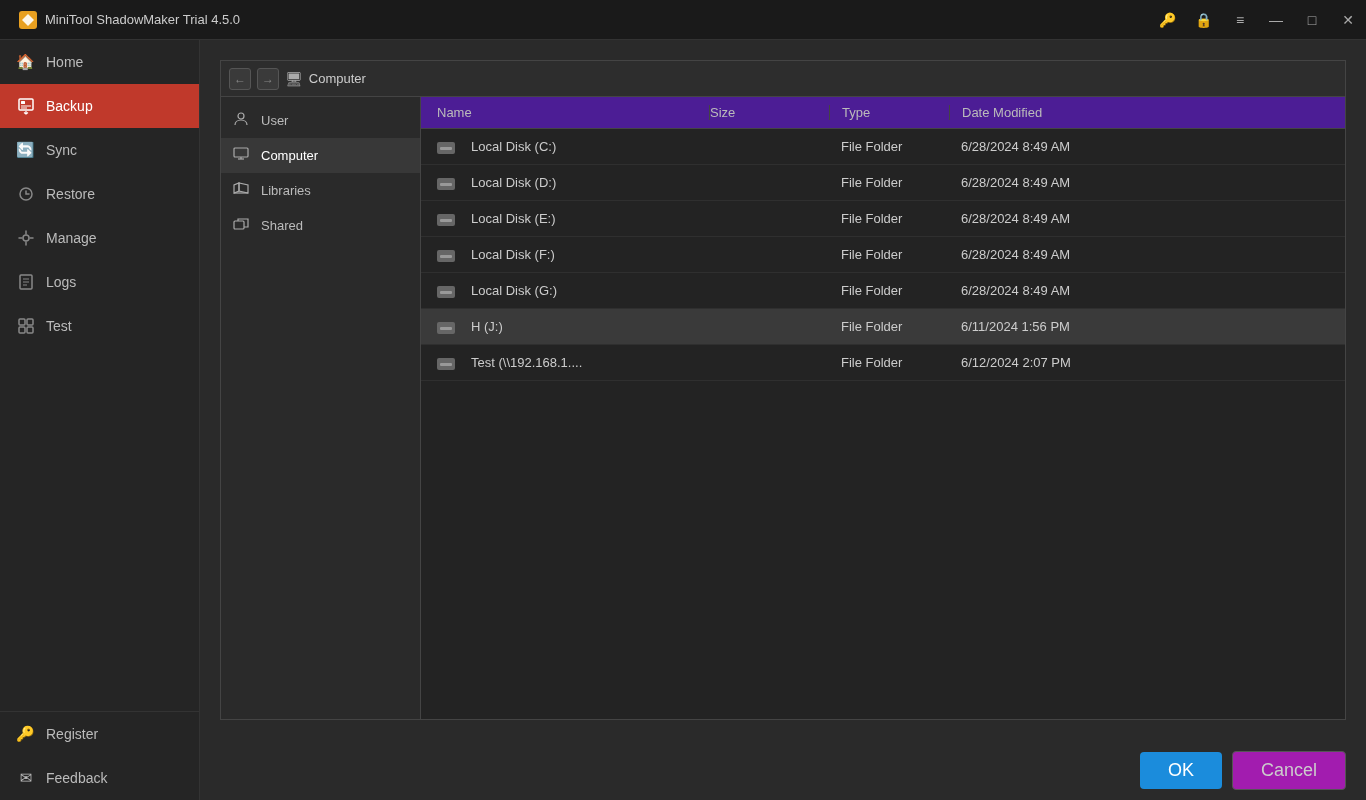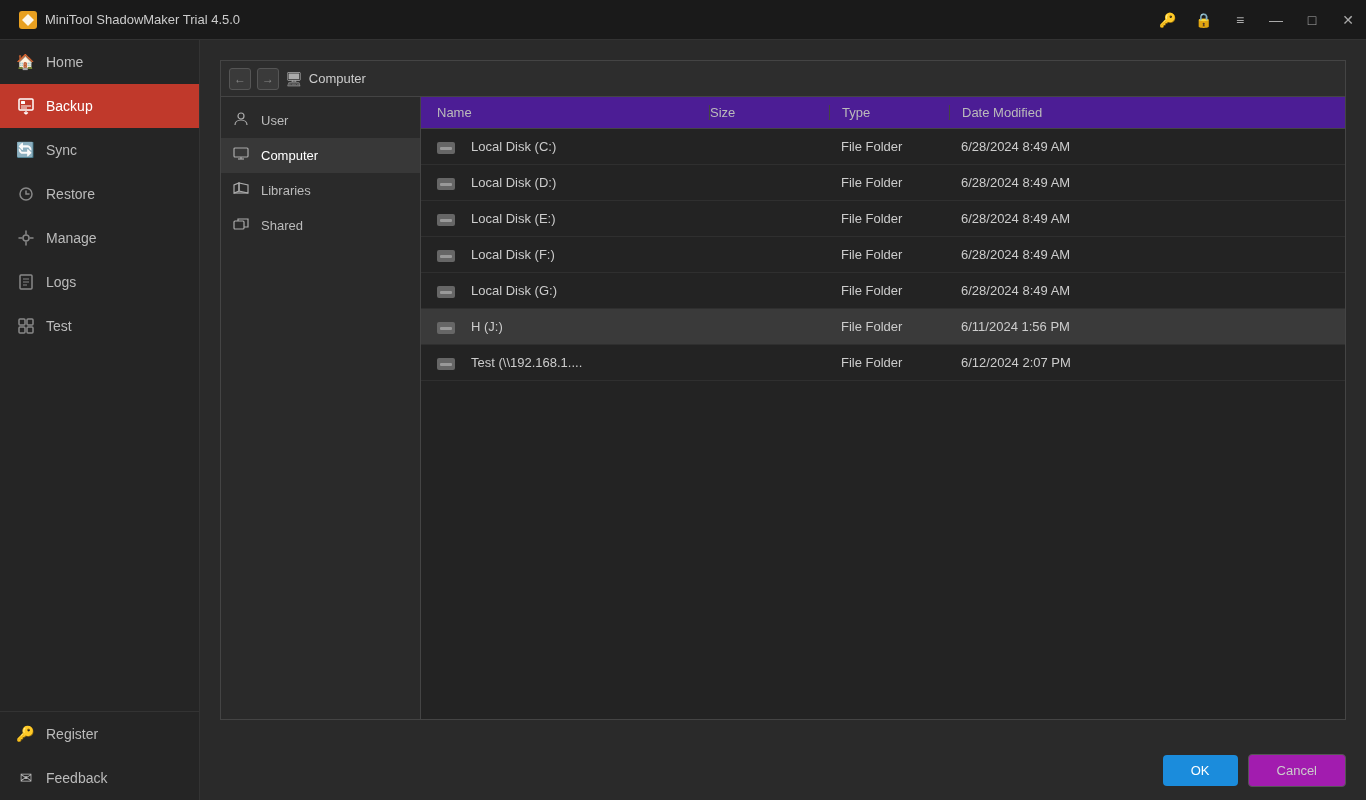--- a/index.html
+++ b/index.html
@@ -249,21 +249,21 @@
       display: flex;
       align-items: center;
       justify-content: flex-end;
       padding: 0 20px;
       gap: 10px;
       background: #2a2a2a;
     }
     .btn {
       padding: 8px 28px;
       border-radius: 4px;
-      font-size: 13px;
+      font-size: 18px;
       cursor: pointer;
       border: none;
       font-family: inherit;
     }
     .btn-ok {
       background: #1b8cdc;
       color: #fff;
     }
     .btn-cancel {
       background: #a21caf;

